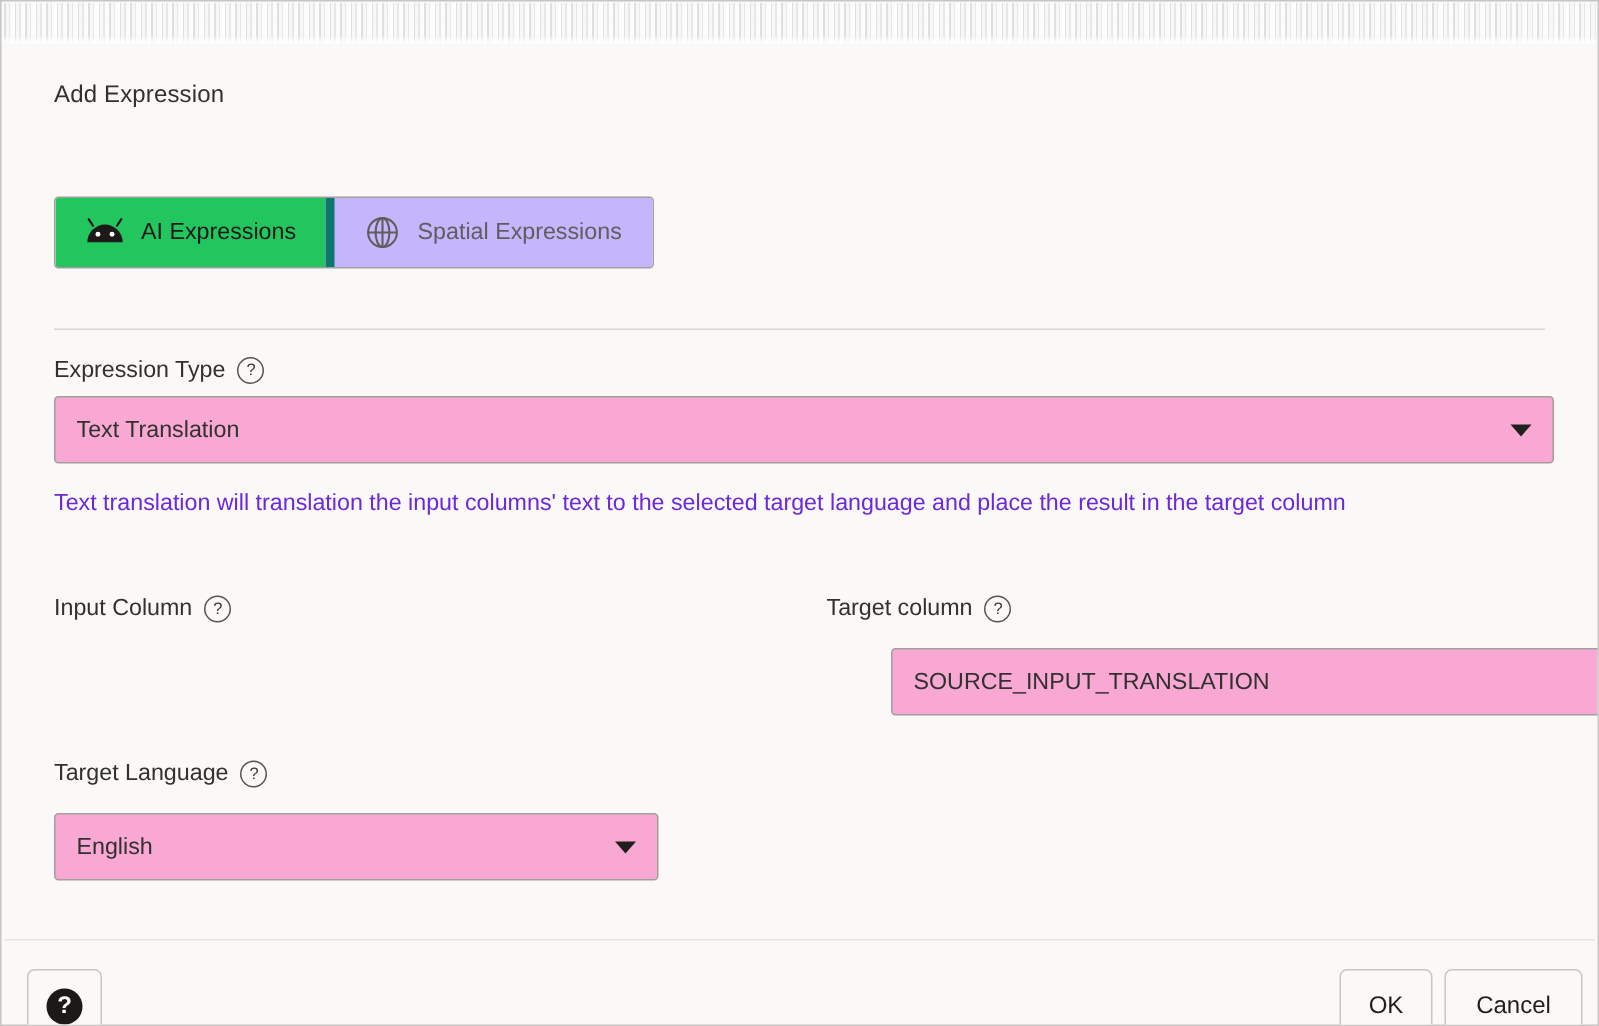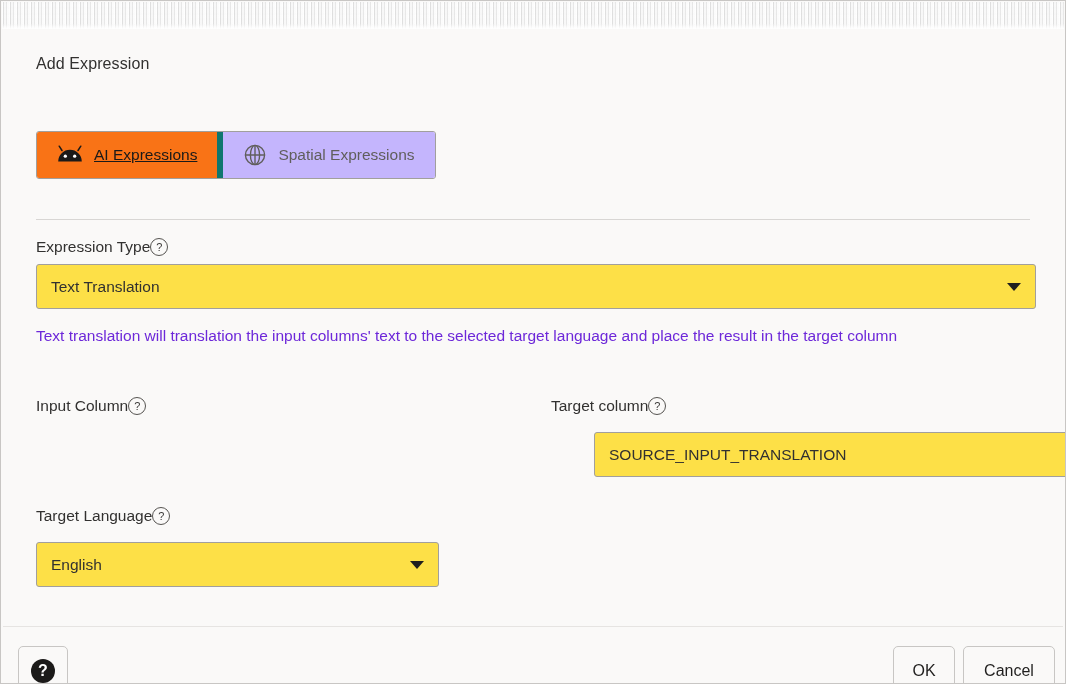--- a/index.html
+++ b/index.html
@@ -84,23 +84,22 @@
     display: flex;
     align-items: center;
     gap: 11px;
     padding: 0 20px;
     font-size: 15.5px;
     cursor: default;
     box-sizing: border-box;
     height: 100%;
   }
   .tab.active {
-    background: #f97316;
+    background: #22c55e;
     color: #1b1a19;
-    text-decoration: underline;
   }
   .tab.inactive {
     background: #c4b5fd;
     color: #605e5c;
     border-left: 6px solid #0f766e;
   }
   .tab-icon { display: flex; align-items: center; }
 
   .tab-divider {
     position: absolute;
@@ -109,21 +108,21 @@
     top: 190px;
     height: 1px;
     background: #d8d6d4;
   }
 
   
   .field-label {
     position: absolute;
     display: flex;
     align-items: center;
-    gap: 0;
+    gap: 8px;
     font-size: 15.5px;
     color: #323130;
   }
   .help-dot {
     display: inline-flex;
     align-items: center;
     justify-content: center;
     width: 16px;
     height: 16px;
     border: 1.3px solid #565451;
@@ -132,21 +131,21 @@
     line-height: 1;
     color: #3b3a39;
     font-family: "Liberation Sans", sans-serif;
     cursor: default;
     padding-bottom: 0px;
   }
 
   .control {
     position: absolute;
     box-sizing: border-box;
-    background: #fde047;
+    background: #f9a8d4;
     border: 1px solid #a19f9d;
     border-radius: 3px;
     display: flex;
     align-items: center;
     padding: 0 14px;
     font-size: 15.5px;
     color: #323130;
     height: 45px;
   }
   .control .value { flex: 1; white-space: nowrap; overflow: hidden; }

